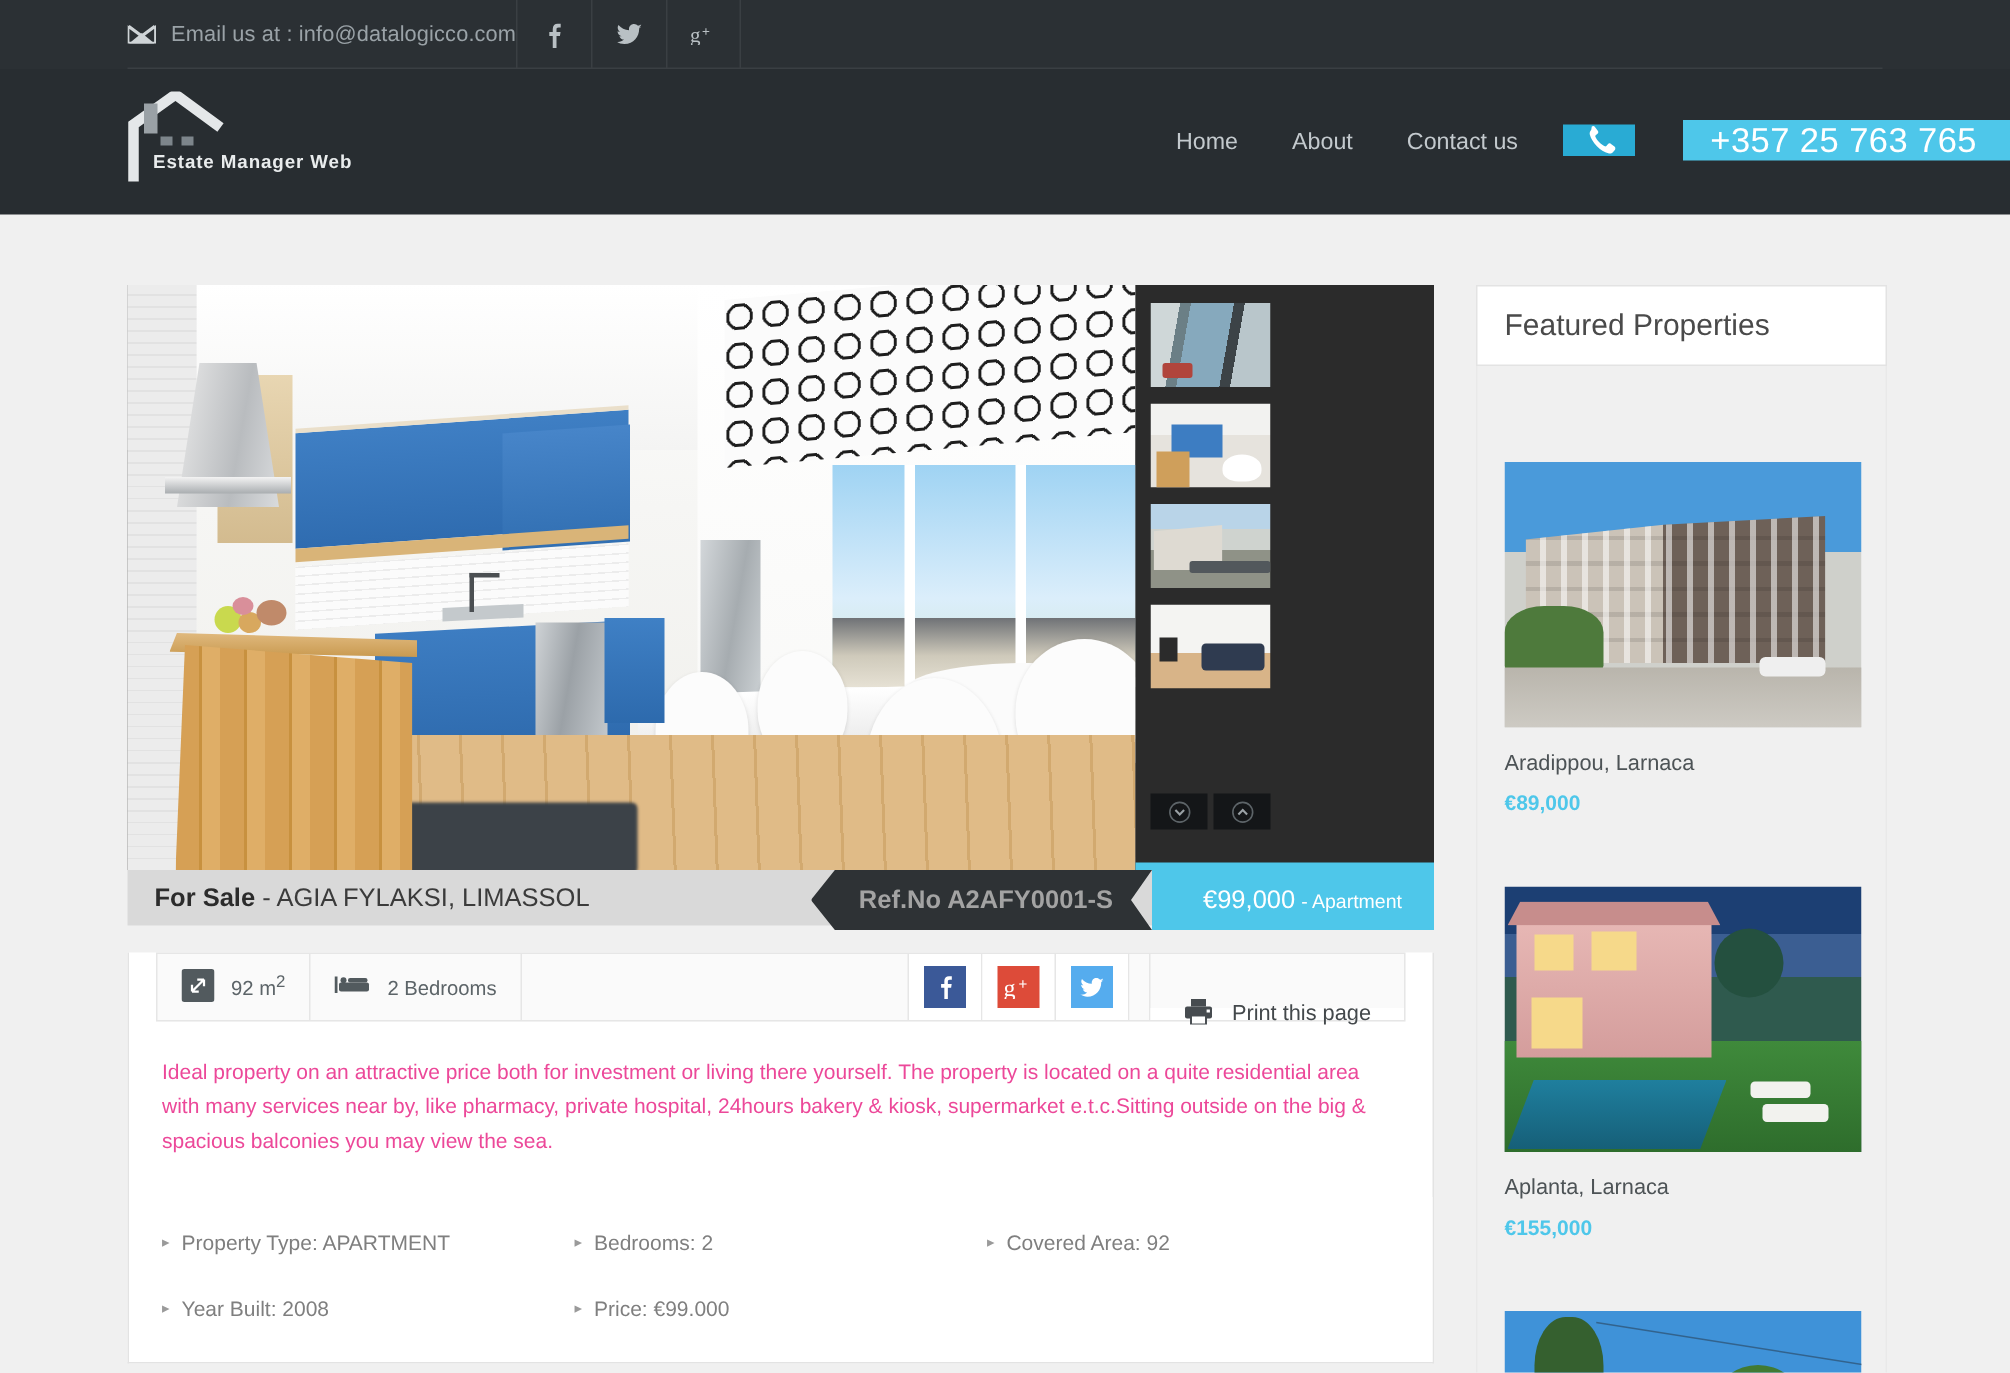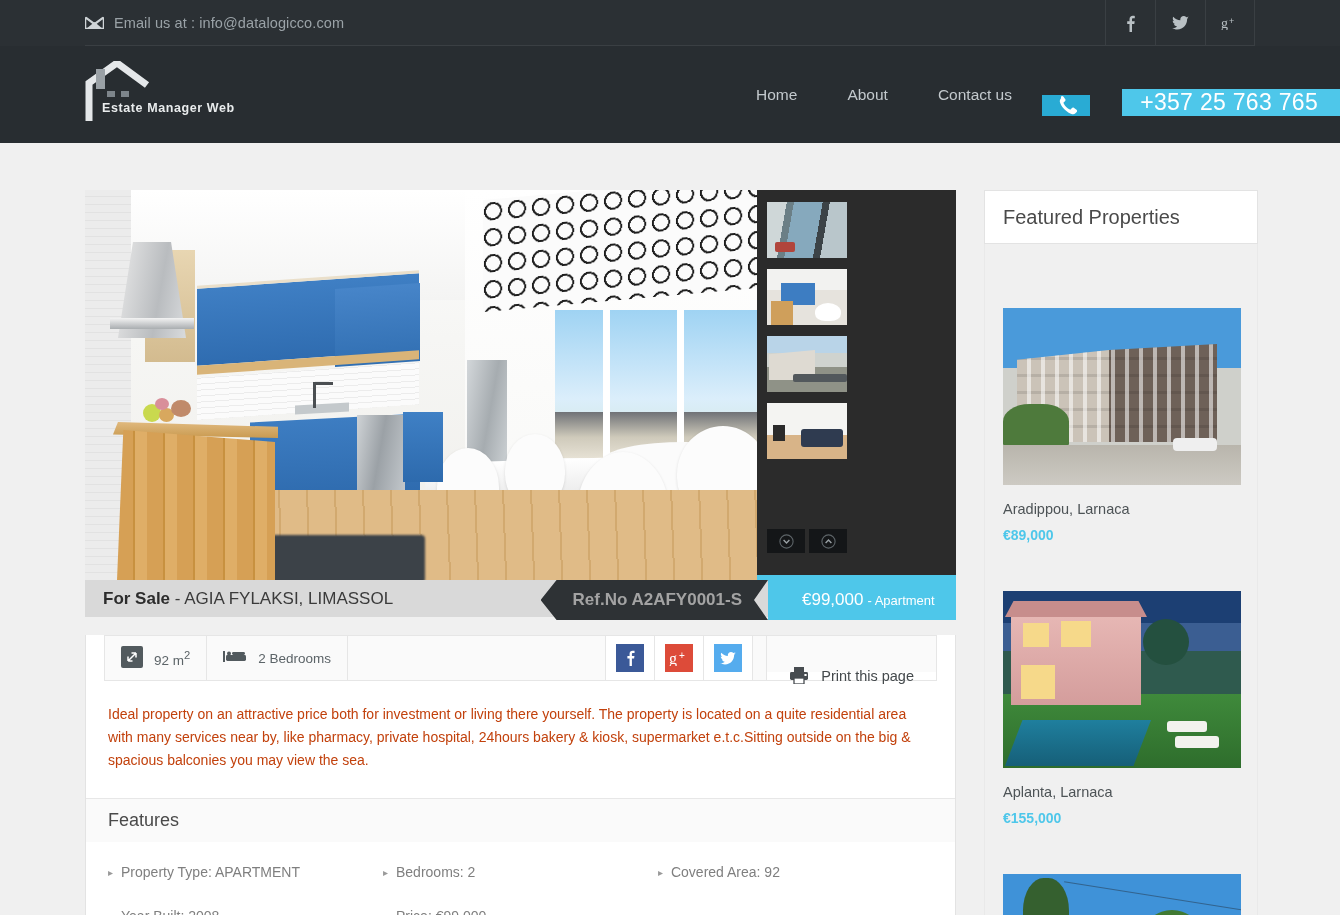--- a/index.html
+++ b/index.html
@@ -12,21 +12,21 @@
 
   
   .topbar {
     height: 46px; background: #2b3034;
     display: flex; align-items: center;
     position: relative;
   }
   .topbar-inner {
     width: 1340px; height: 46px;
     padding: 0 85px 0 85px;
-    display: flex; align-items: center; justify-content: space-between;
+    display: flex; align-items: center; 
   }
   .email-block { display: flex; align-items: center; gap: 10px; height: 46px; }
   .env-icon { width: 19px; height: 14px; display: block; }
   .email-text { color: #9aa2a7; font-size: 14.5px; letter-spacing: .1px; }
   .social-row { display: flex; height: 46px; align-items: stretch; }
   .social-cell {
     width: 50px; display: flex; align-items: center; justify-content: center;
     border-left: 1px solid #3a3f43;
     color: #b9c0c4; font-size: 16px;
   }
@@ -48,29 +48,29 @@
     display: flex; align-items: center; height: 97px;
   }
   .logo { display: flex; flex-direction: column; justify-content: center; height: 60px; width: 230px; position: relative; }
   .logo svg { position: absolute; left: 0; top: -4px; }
   .logo-text {
     position: absolute; left: 17px; top: 36px;
     color: #e9eced; font-size: 12.5px; font-weight: bold; letter-spacing: .6px;
   }
   .nav {
     position: absolute; right: 310px; top: 0; height: 97px;
-    display: flex; align-items: center; gap: 14px;
+    display: flex; align-items: center; gap: 0;
   }
   .nav a {
     color: #c3c9cd; font-size: 15.5px; text-decoration: none;
     padding: 0 18px; line-height: 97px;
   }
   .phone-box {
     position: absolute; right: 0; top: 25px;
-    height: 45px; display: flex; align-items: flex-end; gap: 32px;
+    height: 45px; display: flex; align-items: center; gap: 32px;
   }
   .phone-icon-cell {
     width: 48px; background: #29abd4;
     display: flex; align-items: center; justify-content: center;
   }
   .phone-num-cell {
     background: #4ec7ea; color: #ffffff;
     font-size: 23px; padding: 0 22px 0 18px;
     display: flex; align-items: center; letter-spacing: .3px;
   }
@@ -154,21 +154,21 @@
   .sq-gp { background: #dd4b39; }
   .sq-tw { background: #55acee; }
   .gap-cell { width: 14px; border-right: 1px solid #e6e6e6; background: #fafafa; }
   .print-cell {
     display: flex; align-items: center; gap: 12px; padding: 0 22px;
     background: #ffffff; font-size: 14.5px; color: #44494c; margin-top: 36px;
   }
 
   
   .desc {
-    padding: 22px 22px 26px 22px; color: #c2410c;
+    padding: 22px 22px 26px 22px; color: #ec4899;
     font-size: 14px; line-height: 23px;
   }
   .features-head {
     border-top: 1px solid #e7e7e7; background: #fafafa;
     height: 44px; display: flex; align-items: center;
     padding-left: 22px; font-size: 18px; color: #4a4a4a;
   }
   .features-body { padding: 22px 22px 0 22px; background: #ffffff; }
   .feat-grid { display: flex; flex-wrap: wrap; }
   .feat-item {
@@ -498,21 +498,20 @@
                 <rect x="5" y="12" width="10" height="6" fill="#ffffff" stroke="#474c50" stroke-width="1.3"></rect>
                 <rect x="15.4" y="8" width="2.2" height="2" fill="#ffffff"></rect>
               </svg>
           </span>
           <span>Print this page</span>
         </div>
       </div>
 
       <div class="desc">Ideal property on an attractive price both for investment or living there yourself. The property is located on a quite residential area with many services near by, like pharmacy, private hospital, 24hours bakery &amp; kiosk, supermarket e.t.c.Sitting outside on the big &amp; spacious balconies you may view the sea.</div>
 
-      <div class="features-head">Features</div>
       <div class="features-body">
         <div class="feat-grid">
           <div class="feat-item">
               <span class="feat-arrow">▸</span>
               <span>Property Type: APARTMENT</span>
             </div>
           <div class="feat-item">
               <span class="feat-arrow">▸</span>
               <span>Bedrooms: 2</span>
             </div>

